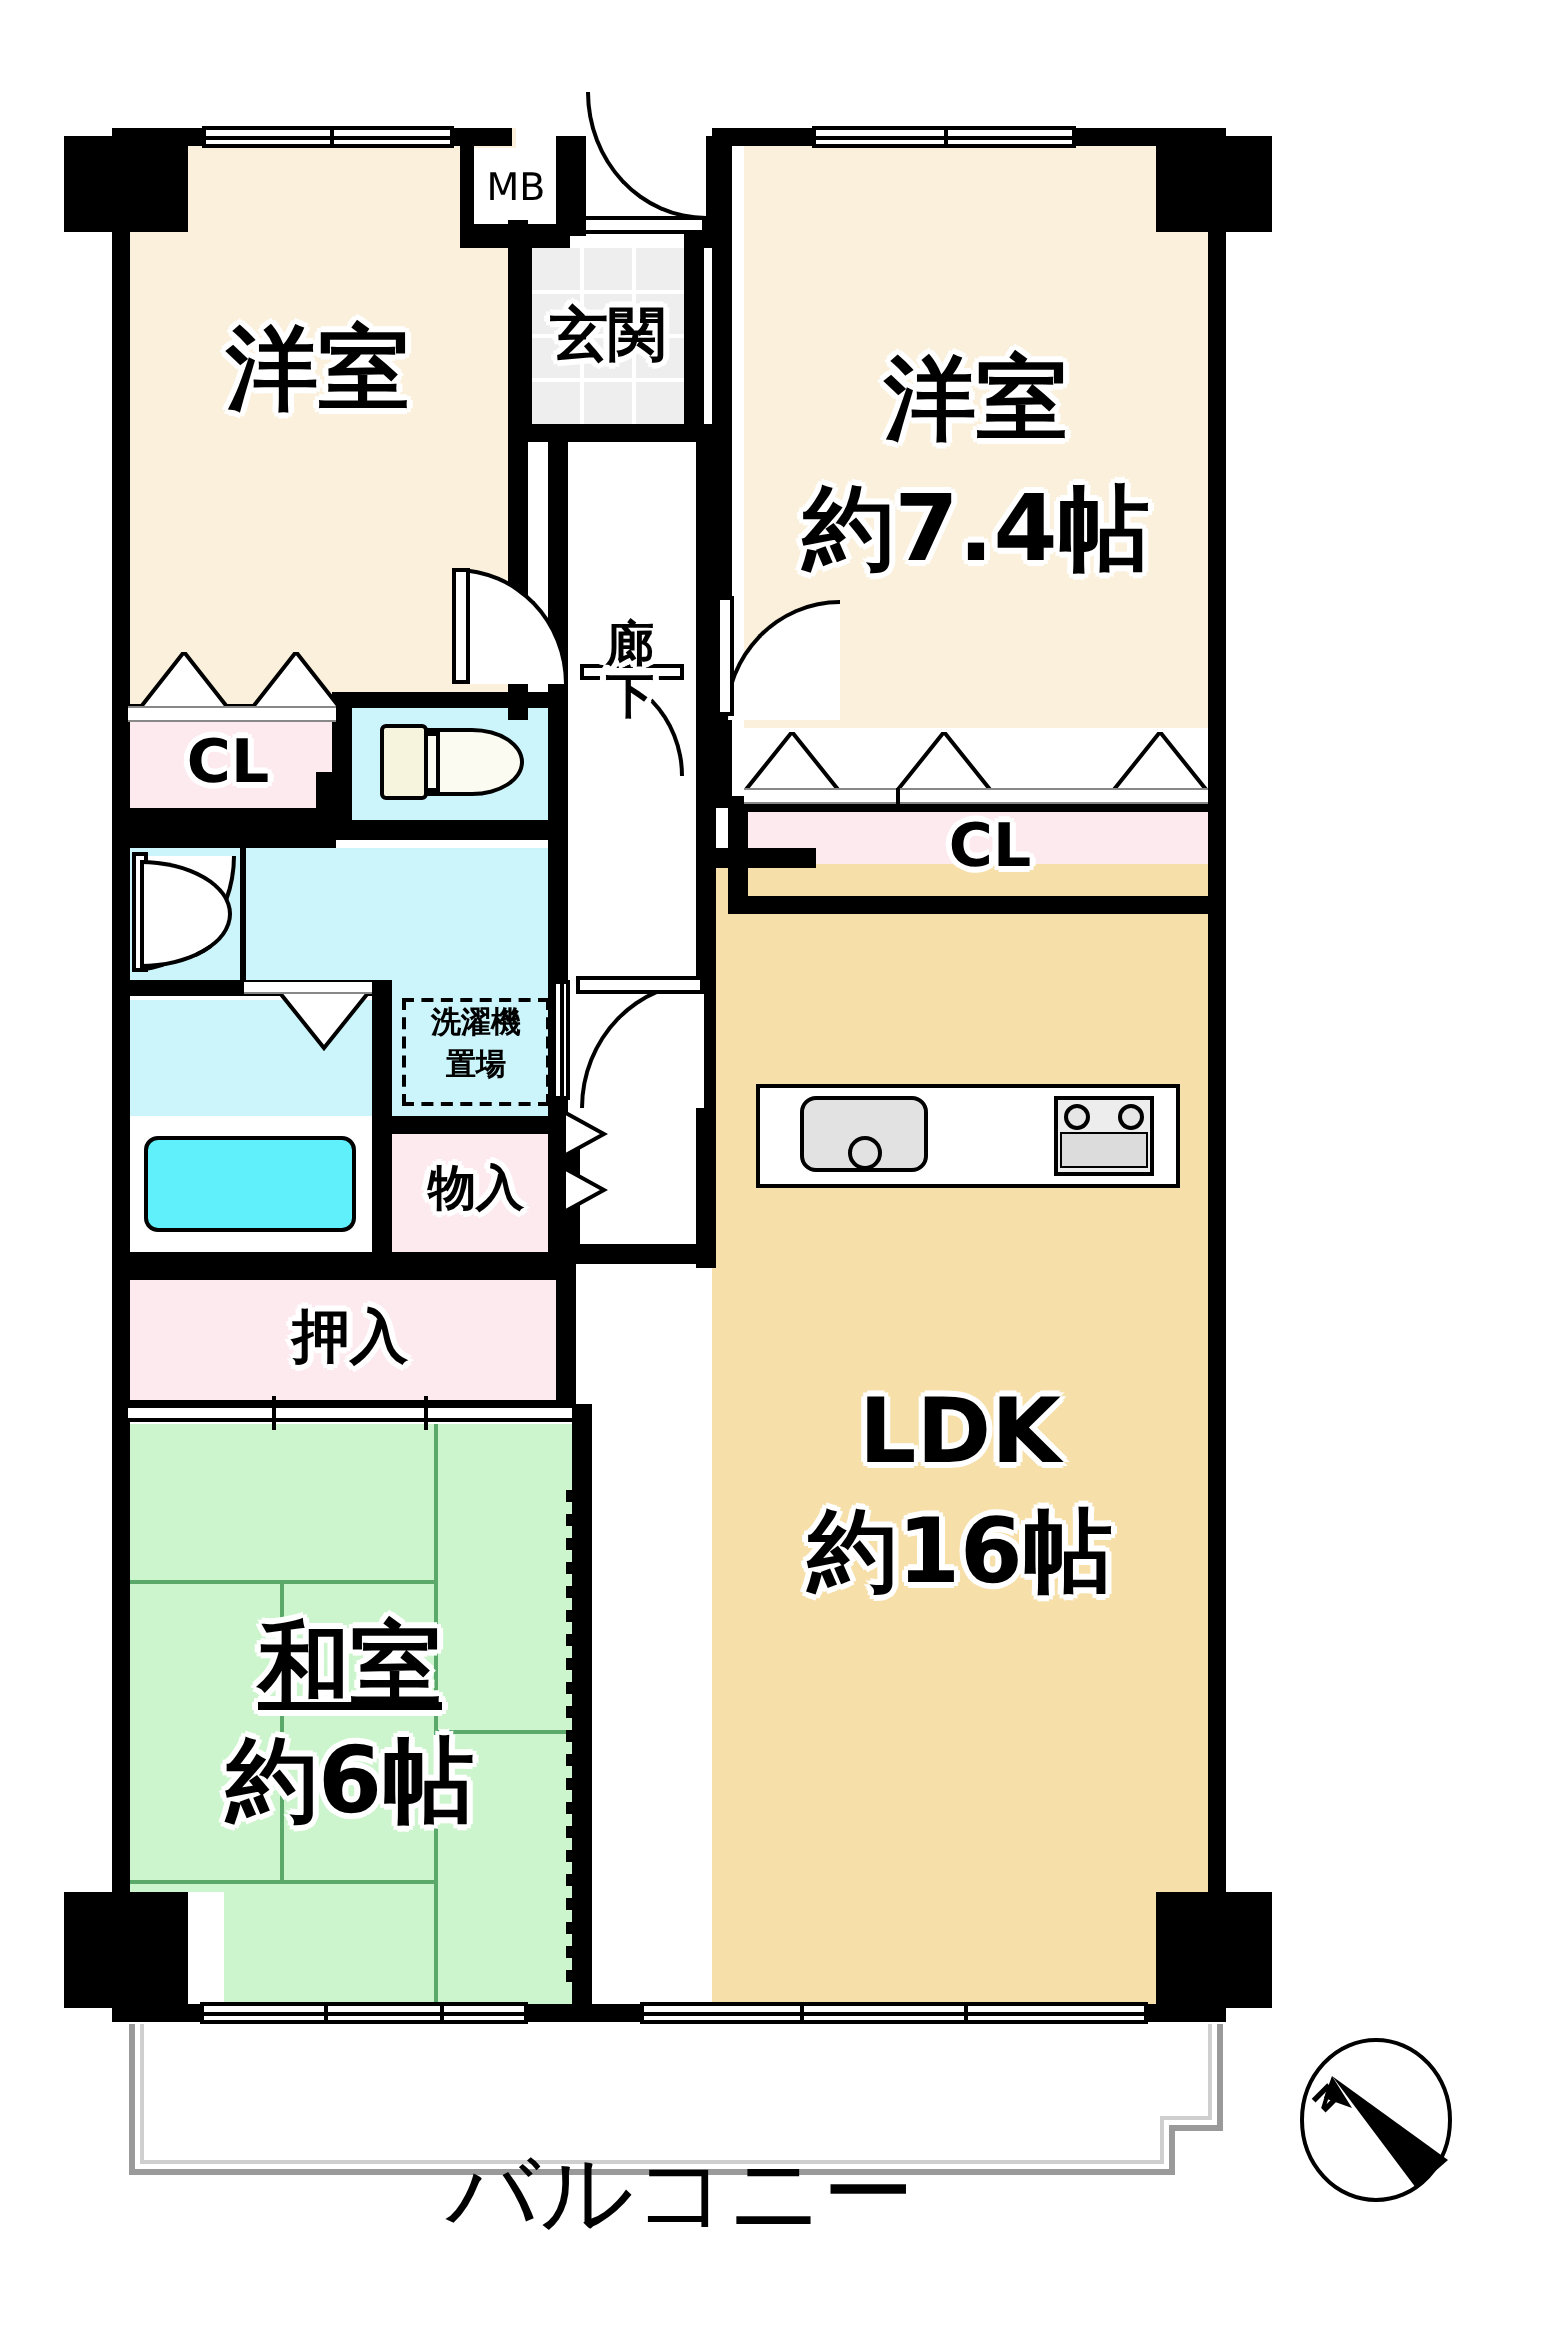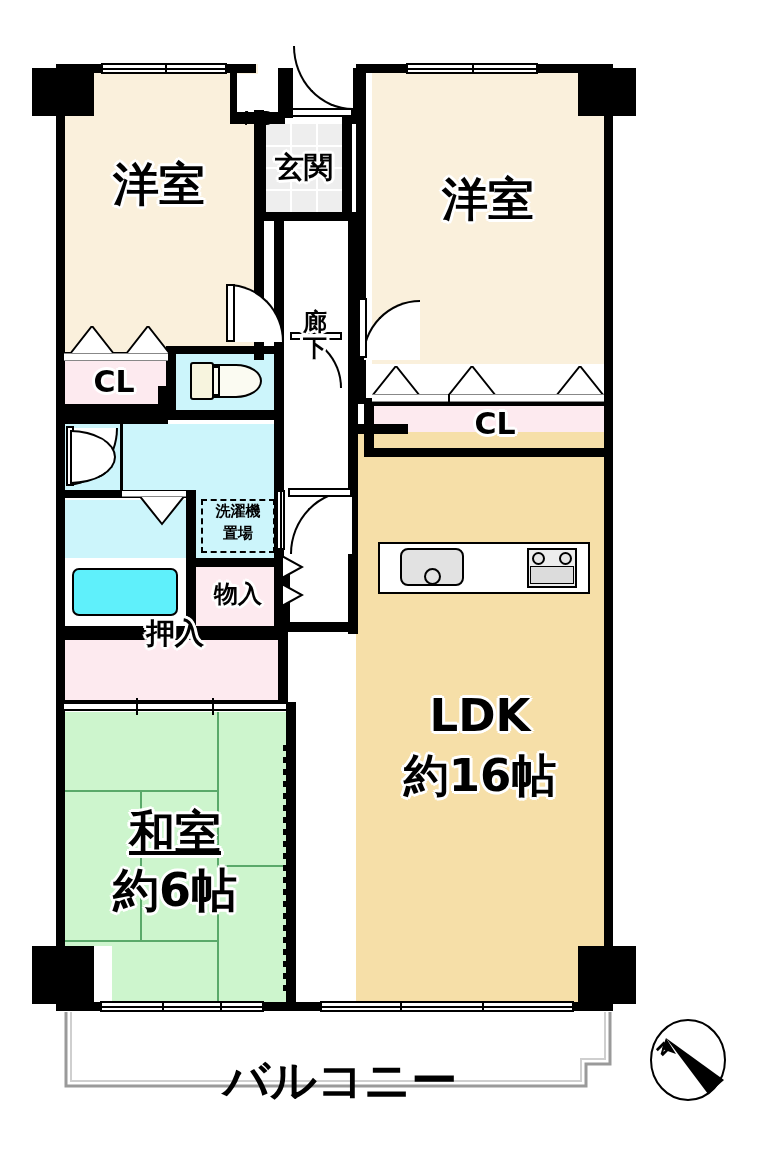--- a/index.html
+++ b/index.html
@@ -37,21 +37,21 @@
     white-space:pre-line;
     font-weight:bold;
     letter-spacing:0px;
     text-shadow:
       2px 0 0 #fff,-2px 0 0 #fff,0 2px 0 #fff,0 -2px 0 #fff,
       2px 2px 0 #fff,-2px 2px 0 #fff,2px -2px 0 #fff,-2px -2px 0 #fff,
       3px 0 0 #fff,-3px 0 0 #fff,0 3px 0 #fff,0 -3px 0 #fff;
     pointer-events:none;
   }
   .lbl.nosh{text-shadow:none;}
-  .lbl.plain{font-weight:normal;margin-top:24px;}
+  .lbl.plain{font-weight:normal;}
 
   .s-big   {font-size:46px;}
   .s-ldk   {font-size:45px;}
   .s-mid   {font-size:29px;}
   .s-cl    {font-size:30px;}
   .s-sm    {font-size:24px;}
   .s-tiny  {font-size:15px;}
   .s-mb    {font-size:19px;}
 
   
@@ -376,34 +376,35 @@
   <div class="lbl s-mb plain nosh" style="left:236px;top:84px;width:44px;">MB</div>
 
   <div class="lbl s-mid" style="left:266px;top:152px;width:76px;">玄関</div>
 
   <div class="lbl s-sm" style="left:300px;top:310px;width:30px;">廊</div>
   <div class="lbl s-sm" style="left:300px;top:336px;width:30px;">下</div>
 
   <div class="lbl s-big" style="left:64px;top:160px;width:190px;">洋室</div>
 
   <div class="lbl s-big" style="left:372px;top:175px;width:232px;">洋室</div>
+  <div class="lbl s-big" style="left:368px;top:240px;width:240px;">約7.4帖</div>
 
   <div class="lbl s-cl" style="left:64px;top:366px;width:100px;">CL</div>
   <div class="lbl s-cl" style="left:440px;top:408px;width:110px;">CL</div>
 
 
 
   <div class="lbl s-tiny nosh" style="left:201px;top:504px;width:74px;">洗濯機</div>
   <div class="lbl s-tiny nosh" style="left:201px;top:526px;width:74px;font-family:Liberation Serif, serif;">置場</div>
 
   <div class="lbl s-sm" style="left:196px;top:582px;width:84px;">物入</div>
 
-  <div class="lbl s-mid" style="left:64px;top:618px;width:222px;font-family:Liberation Serif, serif;">押入</div>
+  <div class="lbl s-mid" style="left:64px;top:654px;width:222px;font-family:Liberation Serif, serif;">押入</div>
 
   <div class="lbl s-big" style="left:64px;top:808px;width:222px;text-decoration:underline;">和室</div>
   <div class="lbl s-big" style="left:64px;top:866px;width:222px;">約6帖</div>
 
   <div class="lbl s-ldk" style="left:356px;top:692px;width:248px;">LDK</div>
   <div class="lbl s-ldk" style="left:356px;top:752px;width:248px;">約16帖</div>
 
-  <div class="lbl s-big plain nosh" style="left:140px;top:1032px;width:400px;font-weight:bold;">バルコニー</div>
+  <div class="lbl s-big plain nosh" style="left:140px;top:1072px;width:400px;font-weight:normal;">バルコニー</div>
 
 </div>
 
 </body></html>

